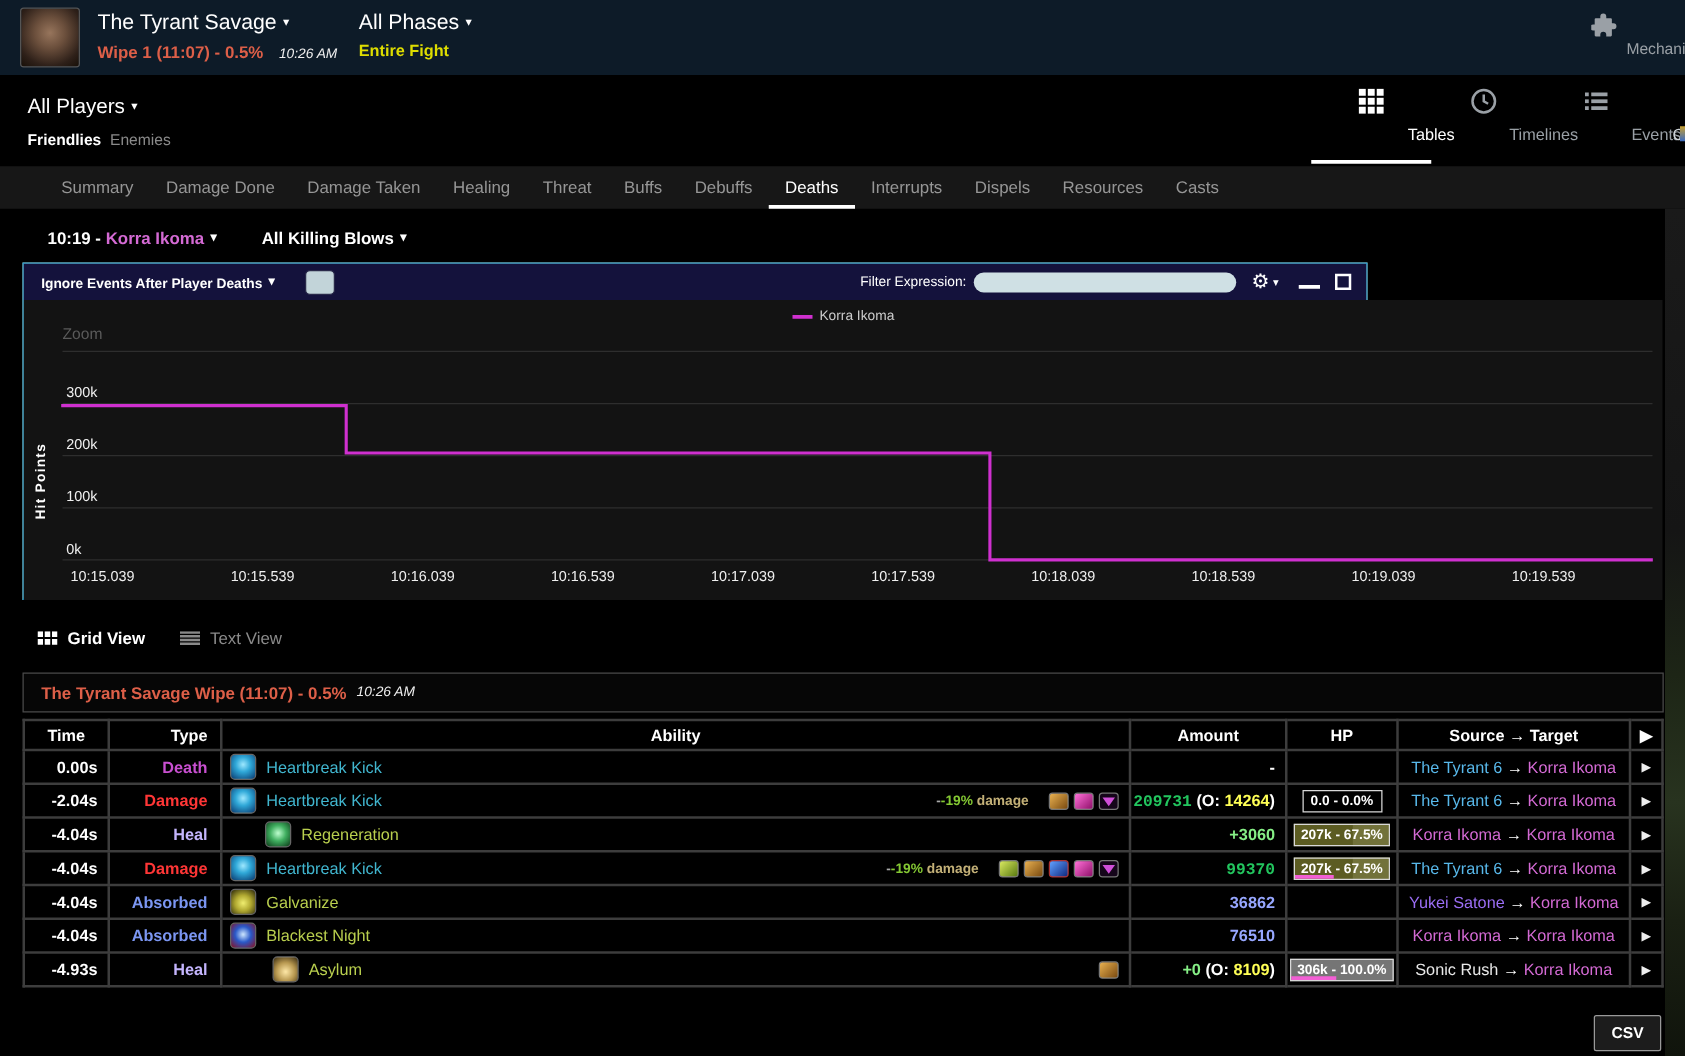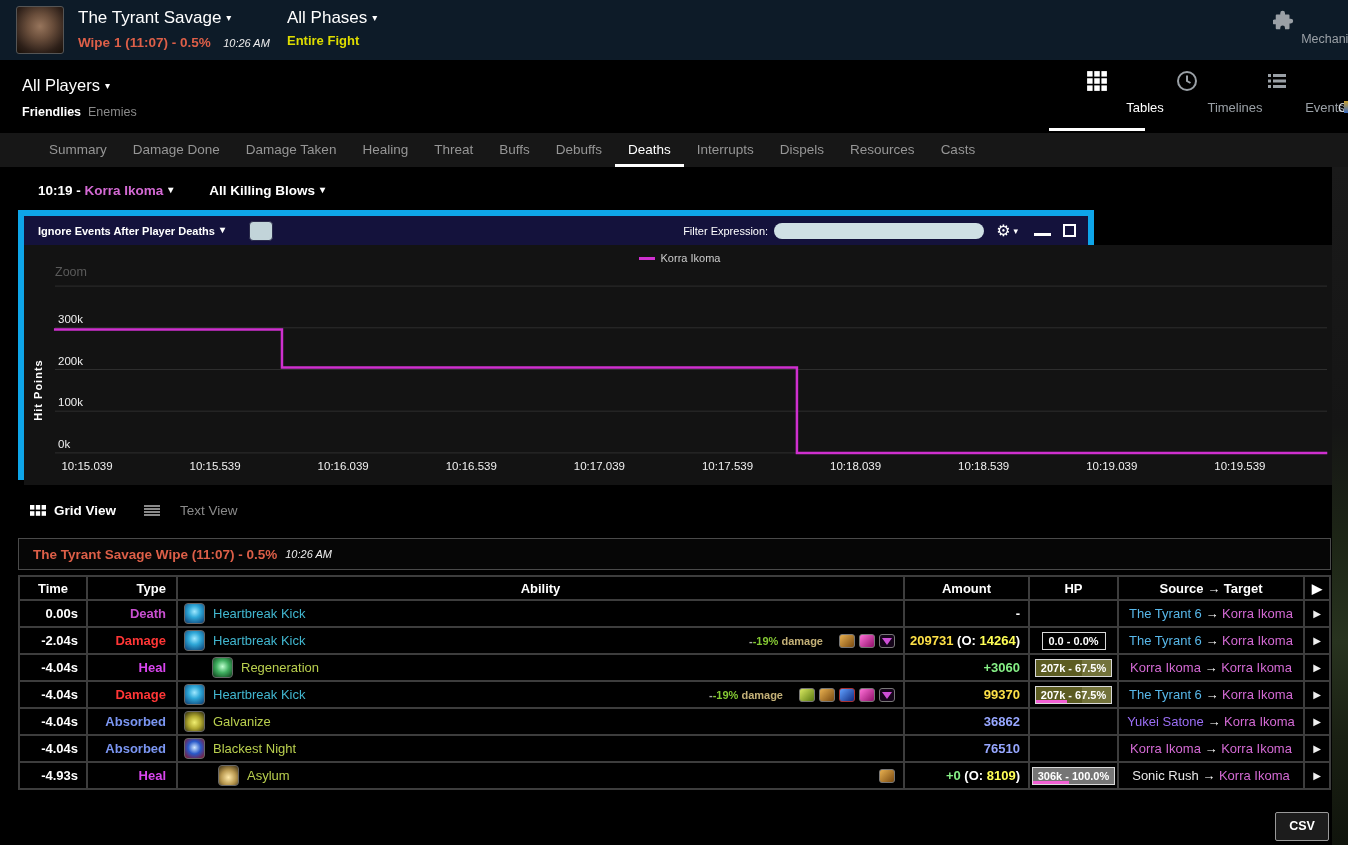--- a/index.html
+++ b/index.html
@@ -44,21 +44,21 @@
 
   
   #selrow { position:absolute; left:0; top:170px; width:1332px; height:40px; background:#000;
     display:flex; align-items:center; font-size:13.5px; font-weight:bold; color:#fff; }
   #death-sel { margin-left:38px; cursor:pointer; }
   #death-player { color:#d46ad4; }
   #kill-sel { margin-left:36px; cursor:pointer; }
 
   
   #chart-window { position:absolute; left:18px; top:210px; width:1076px; height:270px;
-    border:6px solid #0ea5e9; background:#fdba74; }
+    border:1px solid #0ea5e9; background:#fdba74; }
   #chart-header { position:absolute; left:0; top:0; width:100%; height:29px; background:#14123c;
     display:flex; align-items:center; }
   #ignore-label { margin-left:14px; font-size:11px; font-weight:bold; color:#fff; cursor:pointer; }
   #ignore-check { width:24px; height:20px; margin-left:24px; background:#c2d4d9; border:1px solid #2a2a4a;
     border-radius:4px; cursor:pointer; }
   #filter-label { margin-left:auto; font-size:11px; color:#fff; }
   #filter-input { margin-left:6px; width:210px; height:16px; border:none; border-radius:9px;
     background:#cfe0e4; outline:none; padding:0 8px; font-size:11px; }
   #gear { margin-left:12px; color:#fff; font-size:16px; cursor:pointer; line-height:16px; }
   #gear-caret { color:#fff; font-size:9px; margin-left:3px; cursor:pointer; }
@@ -71,21 +71,21 @@
   #legend-name { font-size:11px; color:#ccc; }
   #zoom-label { position:absolute; left:31px; top:20px; font-size:12.5px; color:#5a5a5a; }
   #ylabel { position:absolute; left:-31px; top:139px; width:90px; text-align:center;
     font-size:11px; font-weight:bold; color:#fff; letter-spacing:1px; transform:rotate(-90deg); }
   #hpchart { position:absolute; left:0; top:28px; }
 
   
   #viewtoggle { position:absolute; left:0; top:494px; width:1332px; height:32px; display:flex; align-items:center; }
   #grid-view { margin-left:30px; display:flex; align-items:center; gap:8px; color:#fff;
     font-size:13.5px; font-weight:bold; cursor:pointer; }
-  #text-view { margin-left:28px; display:flex; align-items:center; gap:20px; color:#8a8a8a;
+  #text-view { margin-left:28px; display:flex; align-items:center; gap:8px; color:#8a8a8a;
     font-size:13.5px; cursor:pointer; }
 
   
   #table-title { position:absolute; left:18px; top:538px; width:1313px; height:32px;
     border:1px solid #4a4a4a; background:#060606; display:flex; align-items:center; }
   #tt-main { margin-left:14px; font-size:13.5px; font-weight:bold; color:#dd5f48; }
   #tt-time { margin-left:8px; font-size:11px; font-style:italic; color:#eee; }
 
   
   #events { position:absolute; left:18px; top:575px; width:1313px; border-collapse:collapse;
@@ -103,34 +103,34 @@
   th.c-abil, th.c-time { text-align:center; padding:0; }
   .abil-wrap { display:flex; align-items:center; gap:8px; padding:0 8px 0 6px; }
   .abil-icon { width:21px; height:21px; border:1px solid #666; border-radius:4px; flex:none; }
   .i-heartbreak { background:radial-gradient(circle at 50% 40%, #9fe8ff 0%, #2fa8d8 40%, #0a3a70 100%); }
   .i-regen   { background:radial-gradient(circle at 50% 45%, #bfffd0 0%, #3fae5f 45%, #0c3a18 100%); }
   .i-galvanize { background:radial-gradient(circle at 50% 55%, #f0ee70 0%, #b0a830 45%, #2a260a 100%); }
   .i-blackest { background:radial-gradient(circle at 50% 45%, #cfe8ff 0%, #2858c8 45%, #8a1020 100%); }
   .i-asylum  { background:radial-gradient(circle at 50% 60%, #ffe9a8 0%, #b89850 50%, #3a2c10 100%); }
   .ind1 { width:20px; flex:none; } .ind2 { width:26px; flex:none; }
   .a-blue { color:#41b6cf; } .a-green { color:#b9cf4e; }
-  .t-death{color:#c84fd0;} .t-damage{color:#ff3636;} .t-heal{color:#d946ef;} .t-absorbed{color:#7b96f2;}
+  .t-death{color:#c84fd0;} .t-damage{color:#ff3636;} .t-heal{color:#c4b5fd;} .t-absorbed{color:#7b96f2;}
   .mit { margin-left:auto; font-size:11px; font-weight:bold; white-space:nowrap; }
   .mit .m-dash{color:#aaa;} .mit .m-pct{color:#84c833;} .mit .m-word{color:#c3b077;}
   .mini-icons { display:flex; gap:4px; margin-left:8px; flex:none; }
   .mini { width:16px; height:14px; border-radius:3px; border:1px solid #777; display:inline-block; position:relative; }
   .buff-gold { background:linear-gradient(135deg,#e8b050,#7a4a10); }
   .buff-pink { background:linear-gradient(135deg,#ff70d8,#90106a); }
   .buff-green{ background:linear-gradient(135deg,#d8e860,#5a7a10); }
   .buff-blue { background:linear-gradient(135deg,#60a0ff,#102a80); border-color:#a33; }
   .buff-triangle { background:#15051a; }
   .buff-triangle::after { content:""; position:absolute; left:2px; top:3px;
     border-left:5px solid transparent; border-right:5px solid transparent; border-top:7px solid #cf4fd8; }
   .trail-icon { margin-left:auto; }
-  .amt-red{color:#fde047;} .amt-green{color:#86ef86;} .amt-blue{color:#97a7ff;}
+  .amt-red{color:#22c55e;font-family:Liberation Mono, monospace;} .amt-green{color:#86ef86;} .amt-blue{color:#97a7ff;}
   .amt-yellow{color:#ffff55;} .amt-white{color:#fff;}
   .hpbox { display:inline-block; min-width:64px; padding:2px 5px; border:1px solid #d8d8d8;
     font-size:11px; font-weight:bold; color:#fff; position:relative; text-align:center; }
   .hp-black { background:#000; }
   .hp-olive { background:linear-gradient(90deg,#5c5c22 0%,#5c5c22 62%,#72723a 62%); }
   .hp-gray  { background:#757575; }
   .hp-bar::after { content:""; position:absolute; left:0; bottom:0; height:3px; width:42%; background:#f25fd4; }
   .hp-bar.w45::after { width:45%; }
   .s-enemy{color:#58b8ea;} .s-player{color:#d46ad4;} .s-violet{color:#9b6ef5;} .s-white{color:#e8e8e8;}
   .src-arrow{color:#fff;}

